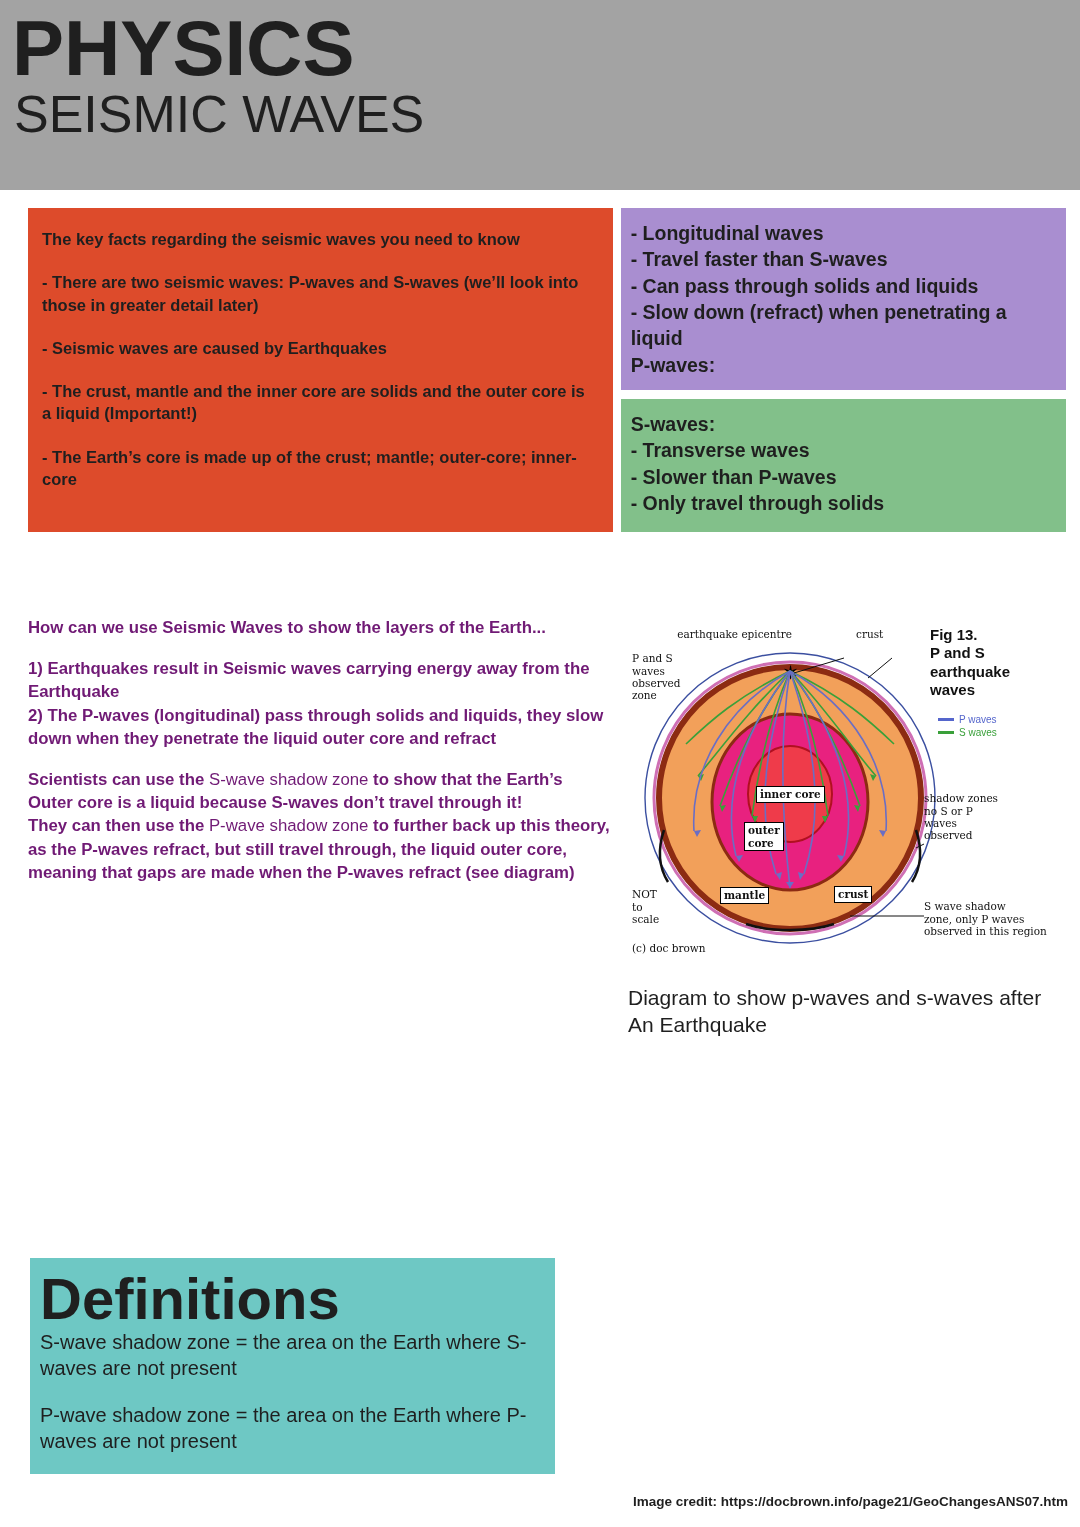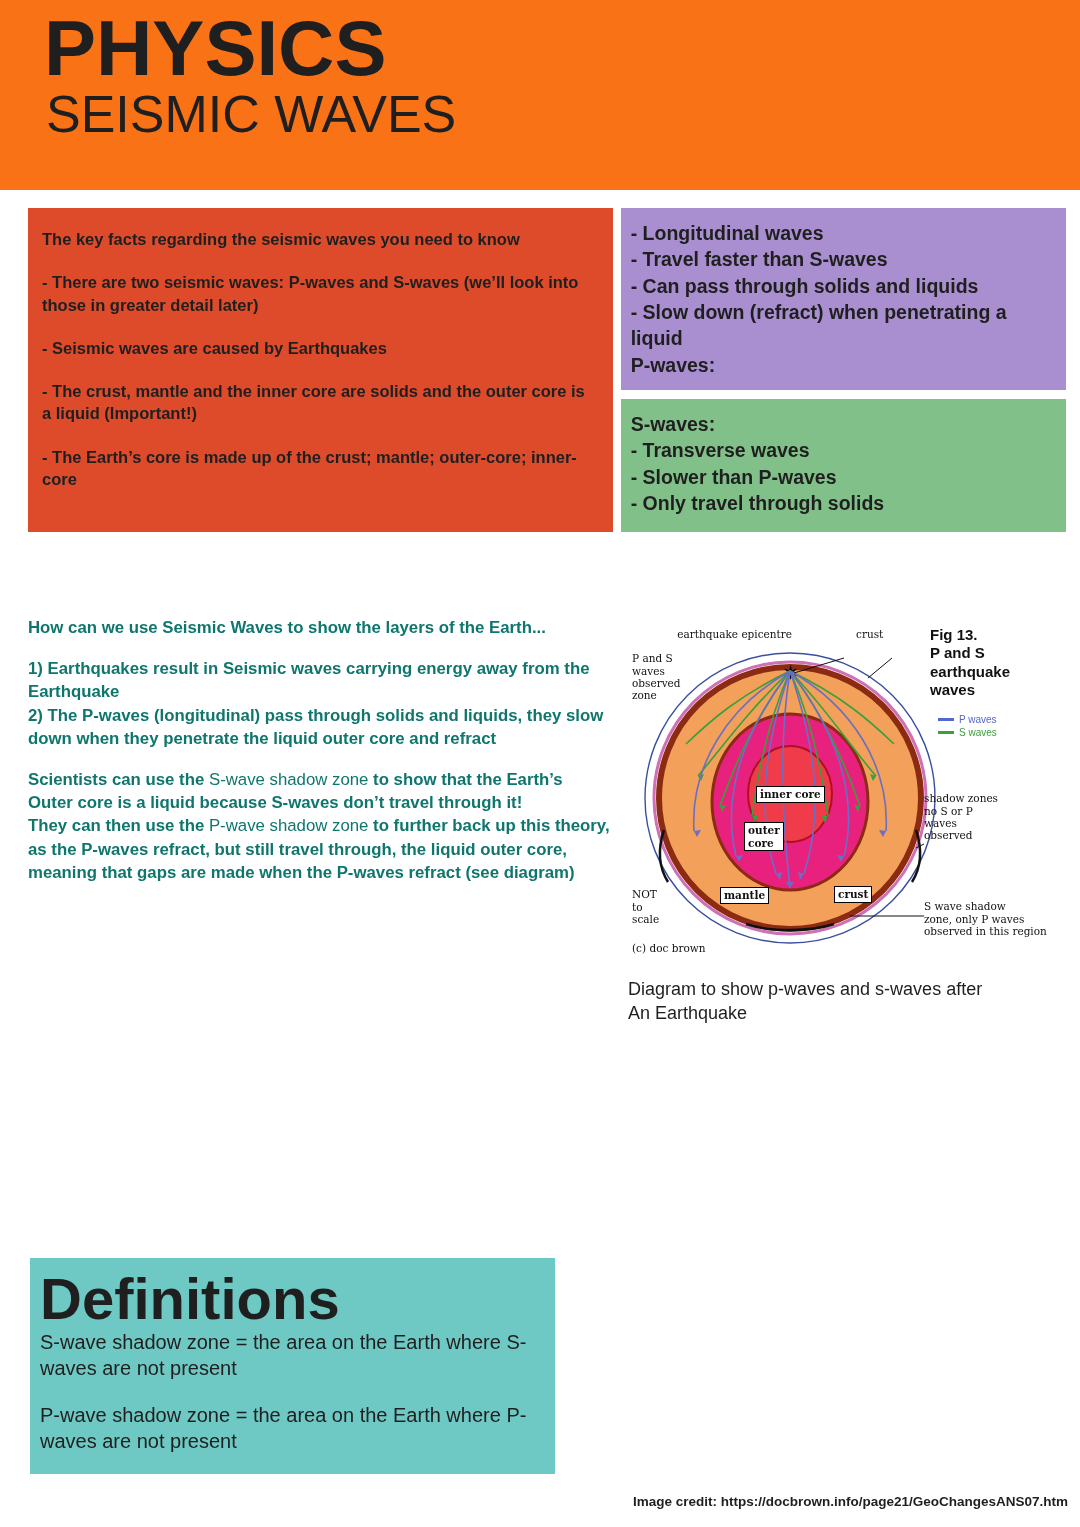--- a/index.html
+++ b/index.html
@@ -11,23 +11,23 @@
     height: 1527px;
     background: #ffffff;
     font-family: "Liberation Sans", sans-serif;
     color: #231f20;
     position: relative;
     overflow: hidden;
   }
 
   
   .header {
-    background: #f97316;
+    background: #a3a3a3;
     height: 190px;
-    padding: 6px 0 0 44px;
+    padding: 6px 0 0 12px;
     box-sizing: border-box;
   }
   .header .title {
     font-size: 78px;
     font-weight: bold;
     letter-spacing: 0px;
     line-height: 0.98;
     color: #1f1f1f;
     margin: 4px 0 0 0;
   }
@@ -92,34 +92,34 @@
     display: flex;
     padding: 84px 14px 0 28px;
     box-sizing: border-box;
   }
   .mid-left {
     width: 600px;
     padding-right: 18px;
     box-sizing: border-box;
     font-size: 16.8px;
     line-height: 1.38;
-    color: #0f766e;
+    color: #701a75;
   }
   .mid-left p { margin: 0 0 18px 0; }
   .mid-left .b { font-weight: bold; }
   .mid-left .n { font-weight: normal; }
 
   .mid-right {
     width: 438px;
     position: relative;
   }
   .diagram-caption {
-    font-size: 18px;
+    font-size: 21px;
     line-height: 1.3;
-    margin-top: 4px;
+    margin-top: 10px;
     color: #1f1f1f;
   }
 
   
   .diagram {
     position: relative;
     width: 438px;
     height: 358px;
     font-family: "DejaVu Serif", serif;
   }

